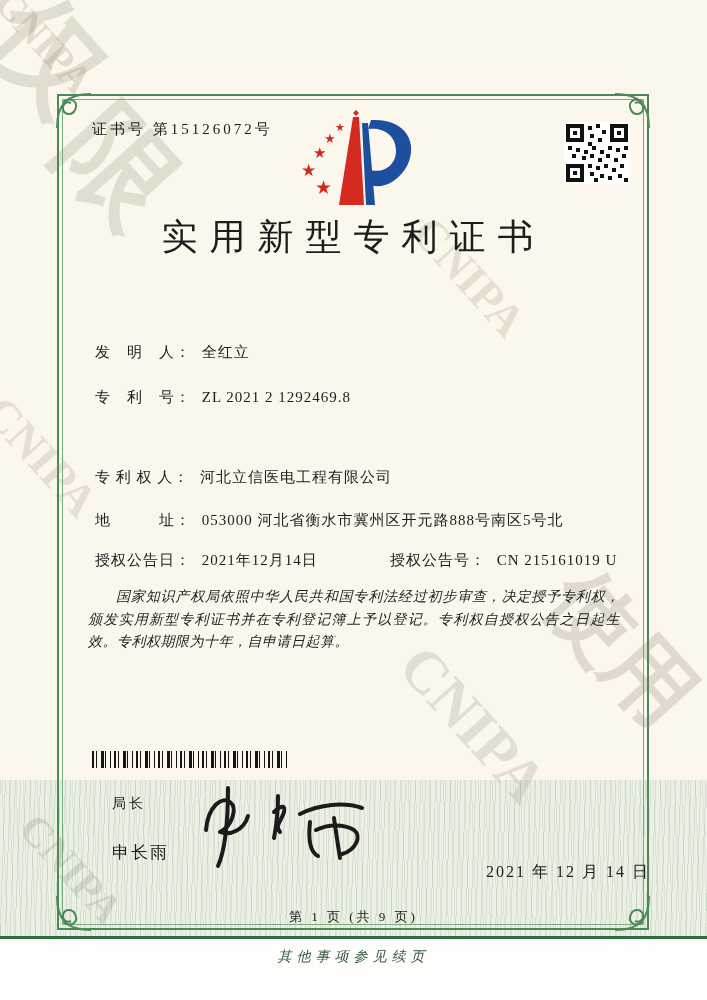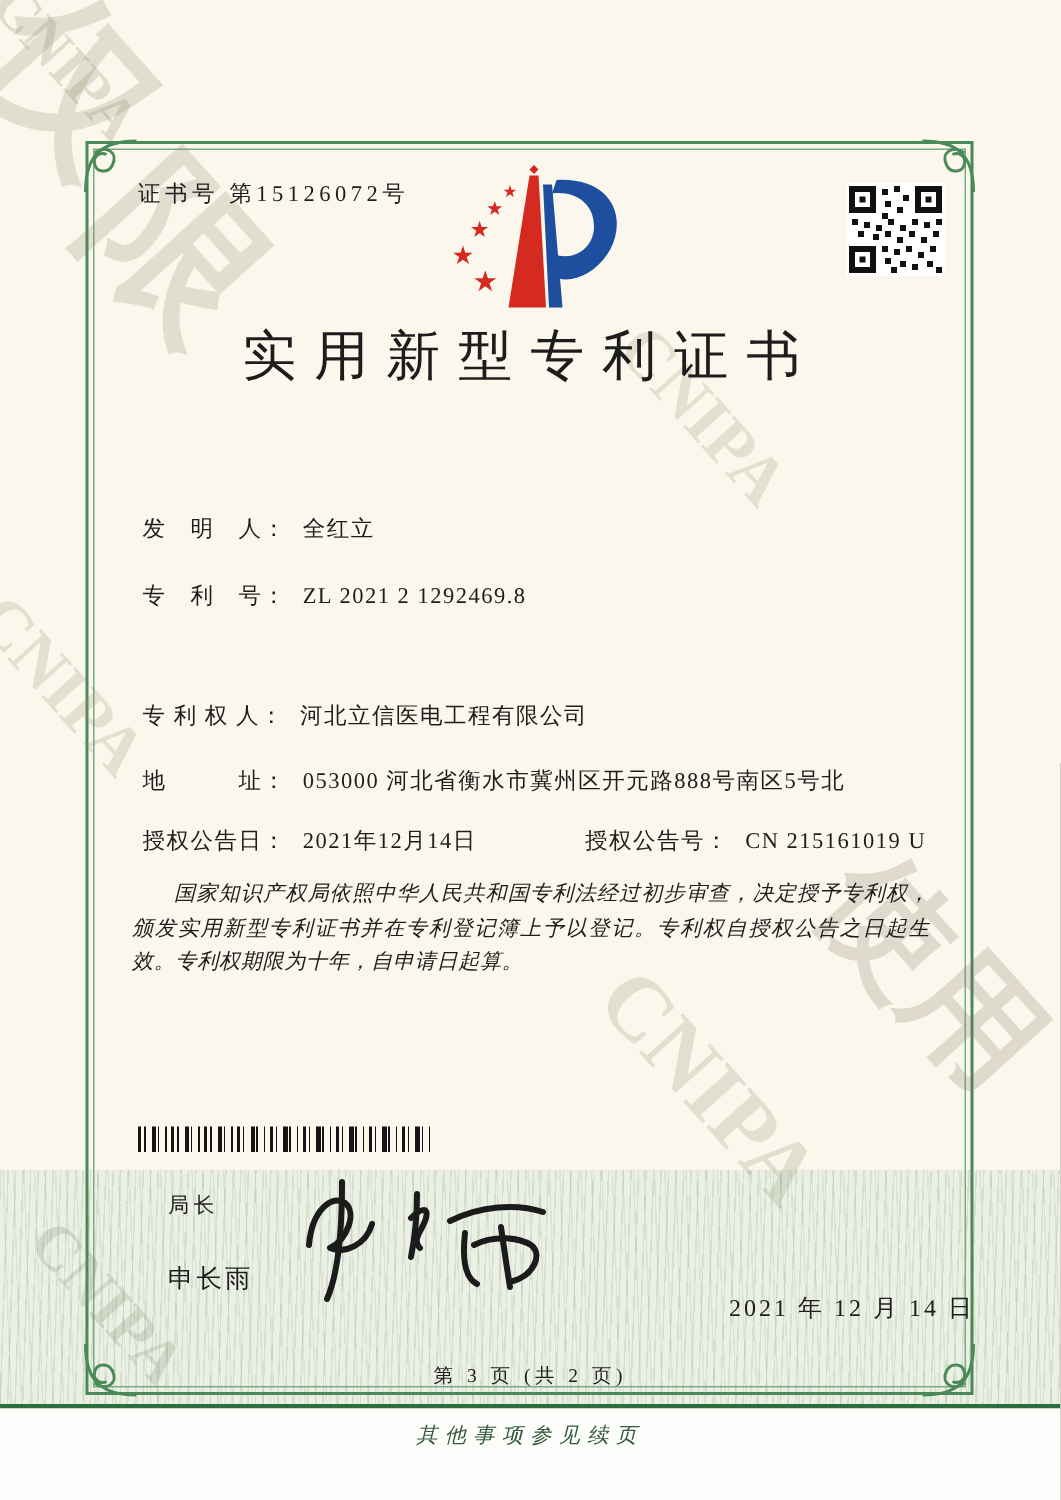--- a/index.html
+++ b/index.html
@@ -253,16 +253,16 @@
         <path d="M100,18 C100,34 98,50 96,60"></path>
         <path d="M122,36 C142,26 166,24 184,30"></path>
         <path d="M132,44 C130,62 132,74 140,78"></path>
         <path d="M138,52 C150,46 166,46 176,52 C184,58 178,72 164,76"></path>
         <path d="M156,40 C158,54 160,68 162,80"></path>
       </g>
     </svg>
   </div>
   <div class="issue-date">2021 年 12 月 14 日</div>
 
-  <div class="page-no">第 3 页 (共 2 页)</div>
+  <div class="page-no">第 1 页 (共 9 页)</div>
   <div class="footer-note">其他事项参见续页</div>
 
 </div>
 
 </body></html>

